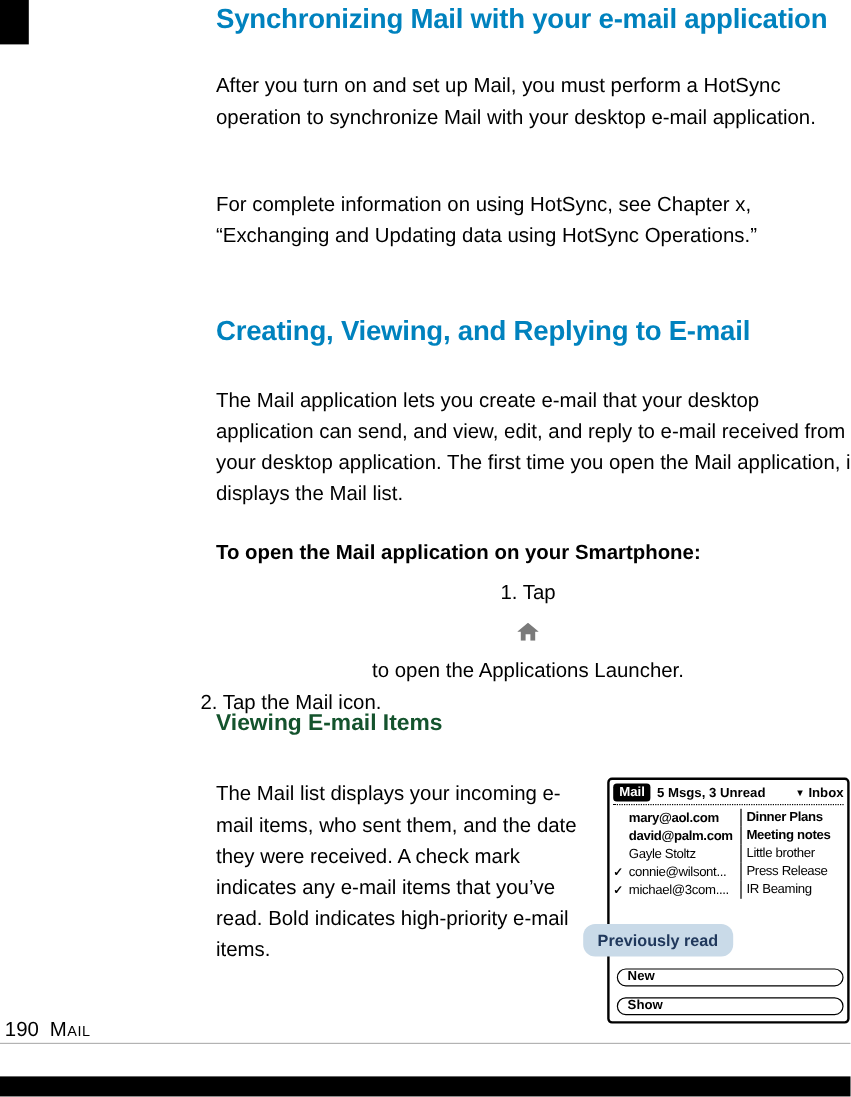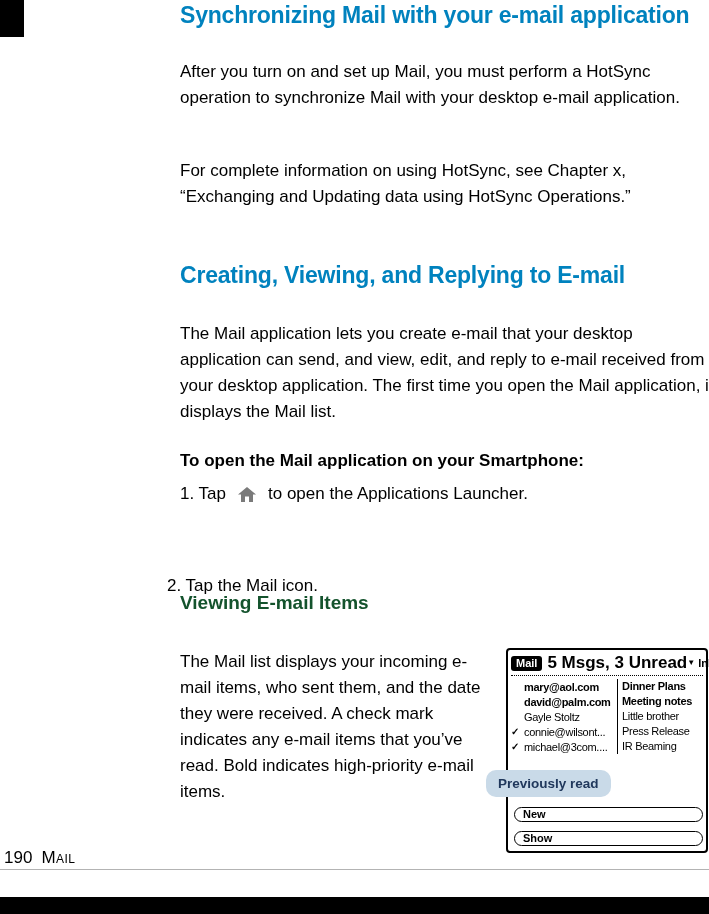--- a/index.html
+++ b/index.html
@@ -18,41 +18,41 @@
   .h1 { left:180px; top:2px; width:528px; font-size:23px; font-weight:bold; color:#0082be; letter-spacing:-0.2px; }
   .h2 { left:180px; top:262px; width:528px; font-size:23px; font-weight:bold; color:#0082be; letter-spacing:-0.2px; }
   .h3 { left:180px; top:592px; width:400px; font-size:19px; font-weight:bold; color:#14532d; }
 
   
   .body-text { font-size:17px; line-height:26px; }
   .p1 { left:180px; top:59px;  width:505px; }
   .p2 { left:180px; top:158px; width:520px; }
   .p3 { left:180px; top:321px; width:535px; }
   .proc-title { left:180px; top:448px; width:520px; font-weight:bold; }
-  .step1 { left:180px; top:481px; width:520px; display:flex; align-items:center; gap:12px; }
+  .step1 { left:180px; top:481px; width:520px; display:flex; align-items:center; gap:12px;flex-direction:column; }
   .step2 { left:167px; top:533px; width:520px;margin-top:40px; }
   .p4 { left:180px; top:649px; width:315px; }
 
   .footer { left:4px; top:848px; font-size:17px; }
   .footer .section { font-variant:small-caps; margin-left:9px; letter-spacing:0.5px; }
 
   
   .home-icon { display:inline-flex; width:18px; height:15px; }
 
   
   .palm {
     left:506px; top:648px; width:202px; height:205px;
     border:2px solid #000; border-radius:4px; background:#fff;
     box-sizing:border-box; padding:3px 3px 4px 3px;
     display:flex; flex-direction:column;
     font-size:11px;
   }
   .palm-header { display:flex; align-items:center; border-bottom:1px dotted #000; padding-bottom:2px; font-weight:bold; }
   .mail-badge { background:#000; color:#fff; border-radius:3px; padding:1px 5px 2px 5px; font-size:11px; font-weight:bold; }
-  .palm-status { margin-left:5px; font-size:17px; white-space:nowrap; }
+  .palm-status { margin-left:5px; font-size:11px; white-space:nowrap; }
   .palm-dropdown { margin-left:auto; display:flex; align-items:center; gap:3px; font-size:11px; }
   .tri { font-size:8px; line-height:1; }
 
   .palm-list { margin-top:3px; }
   .palm-row { display:flex; align-items:center; height:15px; white-space:nowrap; }
   .palm-row .gutter { width:13px; font-size:10px; font-weight:bold; flex:none; }
   .palm-row .sender { width:93px; flex:none; overflow:hidden; letter-spacing:-0.3px; }
   .palm-row .subject { flex:1; border-left:1px solid #000; padding-left:4px; height:15px; line-height:15px; overflow:hidden; letter-spacing:-0.3px; }
   .palm-row.bold { font-weight:bold; }
 

